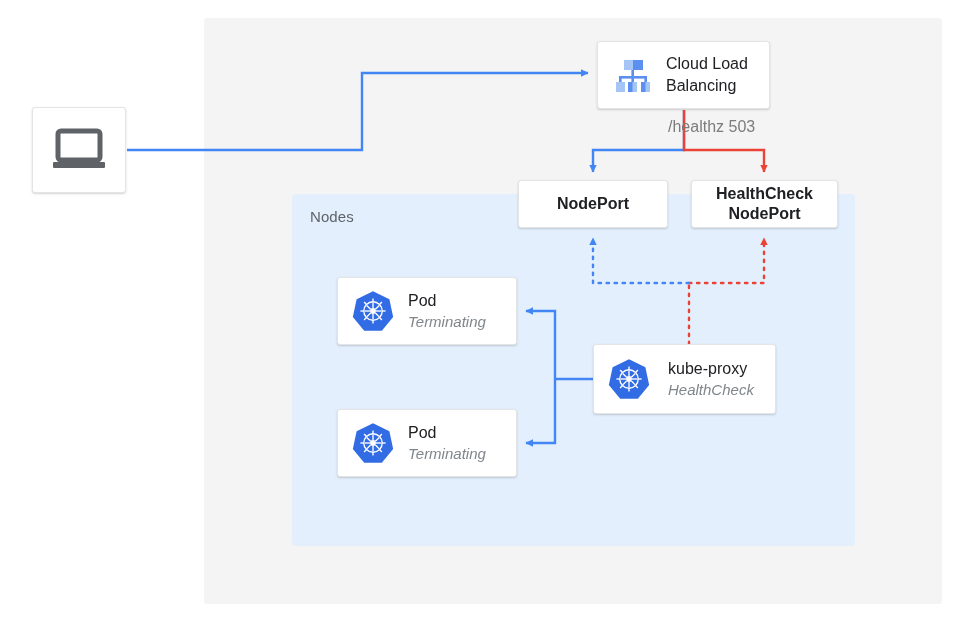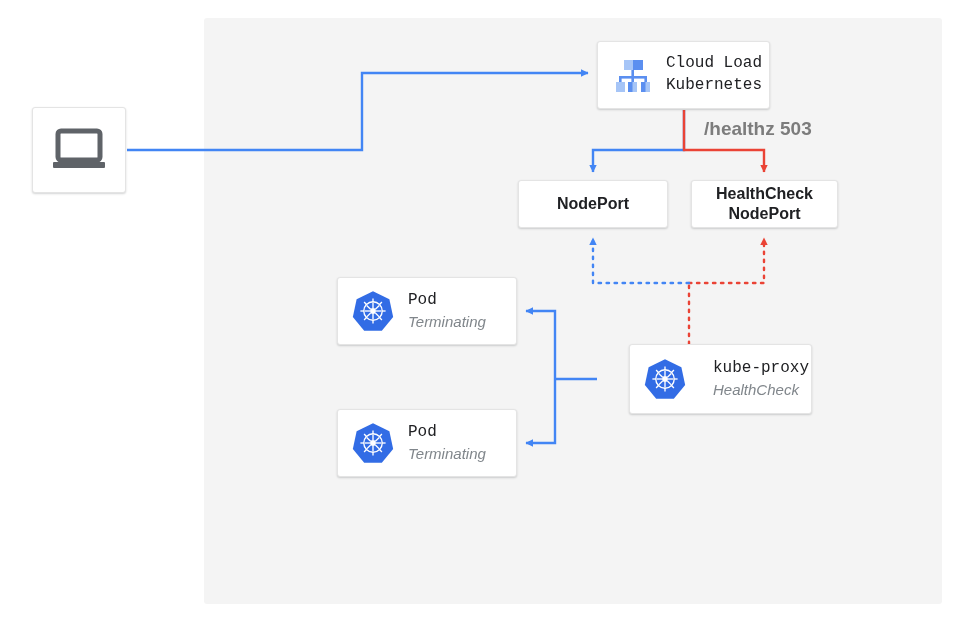--- a/index.html
+++ b/index.html
@@ -74,21 +74,20 @@
   }
   .card-text {
     display: flex;
     flex-direction: column;
     justify-content: center;
   }
   .card-text .t1 {
     font-size: 16px;
     color: #202124;
     line-height: 1.35;
-    font-family: Liberation Mono, monospace;
   }
   .card-text .t2 {
     font-size: 15px;
     color: #80868b;
     line-height: 1.35;
     font-style: italic;
   }
   
   #client-card {
     left: 32px;
@@ -128,53 +127,56 @@
   }
   #pod-card-2 {
     left: 337px;
     top: 409px;
     width: 180px;
     height: 68px;
     padding-left: 14px;
     gap: 14px;
   }
   #kubeproxy-card {
-    left: 629px;
+    left: 593px;
     top: 344px;
     width: 183px;
     height: 70px;
     padding-left: 14px;
-    gap: 27px;
+    gap: 18px;
   }
   
   #wires {
     position: absolute;
     left: 0;
     top: 0;
     width: 965px;
     height: 623px;
     pointer-events: none;
   }
   .healthz-label {
     position: absolute;
-    left: 704px;
+    left: 668px;
     top: 118px;
-    font-size: 19px;
-    font-weight: bold;
+    font-size: 16px;
+    font-weight: normal;
     color: #7c7c7c;
     white-space: nowrap;
   }
 </style>
 </head>
 <body>
 
 <div id="canvas">
 
   <div class="panel-outer"></div>
 
+  <div class="panel-nodes">
+    <div class="panel-nodes-label">Nodes</div>
+  </div>
 
   <svg id="wires" viewBox="0 0 965 623">
     <defs>
       <marker id="arrow-blue" markerWidth="9" markerHeight="9" refX="7.4" refY="4.5" orient="auto" markerUnits="userSpaceOnUse">
         <path d="M0,0.6 L8,4.5 L0,8.4 z" fill="#4285f4"></path>
       </marker>
       <marker id="arrow-red" markerWidth="9" markerHeight="9" refX="7.4" refY="4.5" orient="auto" markerUnits="userSpaceOnUse">
         <path d="M0,0.6 L8,4.5 L0,8.4 z" fill="#ea4335"></path>
       </marker>
       <marker id="arrow-blue-dot" markerWidth="9" markerHeight="9" refX="7.4" refY="4.5" orient="auto" markerUnits="userSpaceOnUse">
@@ -227,21 +229,21 @@
         <rect x="34.4" y="23" width="2.6" height="6" fill="#5b8ff0"></rect>
         <rect x="6" y="29" width="9" height="10" fill="#a6c5f7"></rect>
         <rect x="18" y="29" width="9" height="10" fill="#a6c5f7"></rect>
         <rect x="31" y="29" width="9" height="10" fill="#a6c5f7"></rect>
         <rect x="18" y="29" width="4.5" height="10" fill="#5b8ff0"></rect>
         <rect x="31" y="29" width="4.5" height="10" fill="#5b8ff0"></rect>
       </svg>
     </span>
     <span class="card-text">
       <span class="t1">Cloud Load</span>
-      <span class="t1">Kubernetes</span>
+      <span class="t1">Balancing</span>
     </span>
   </div>
 
   <div class="card card-plain" id="nodeport-card">
     <span class="card-title-bold">NodePort</span>
   </div>
 
   <div class="card card-plain" id="hc-nodeport-card">
     <span>
       <span class="card-title-bold" style="display:block">HealthCheck</span>

